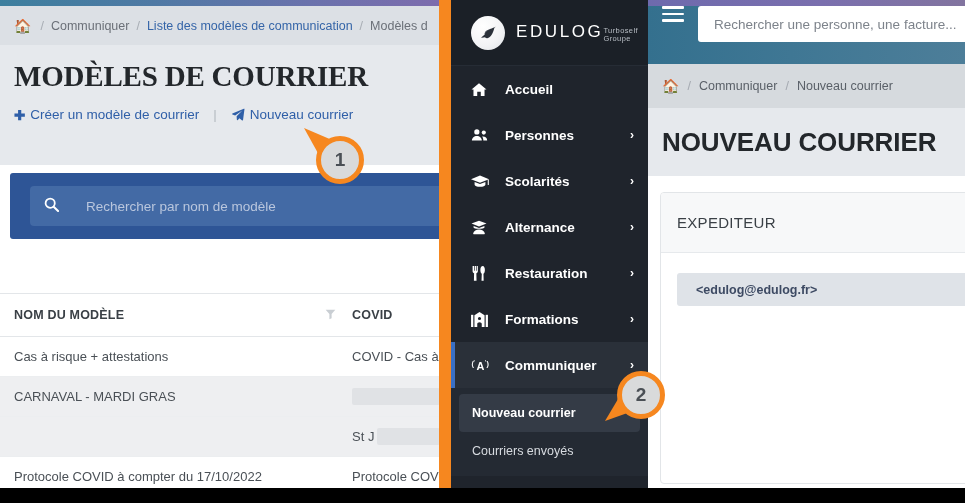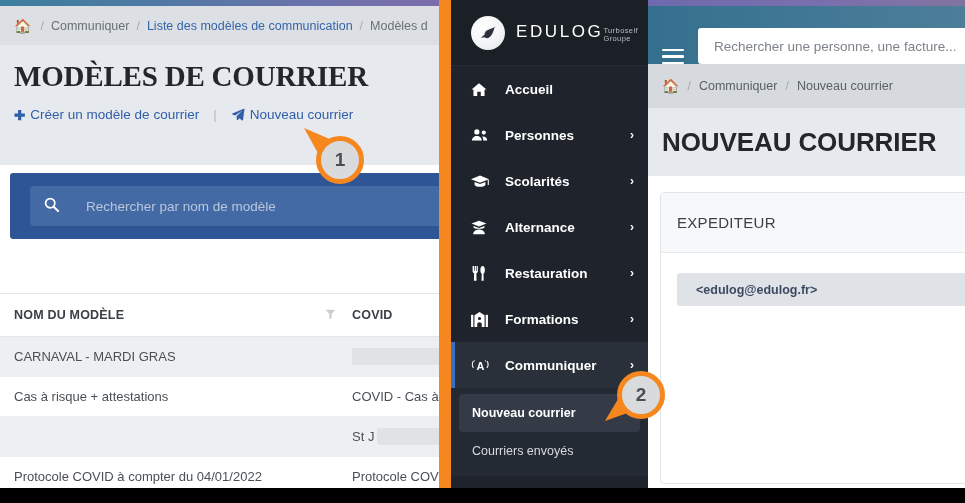--- a/index.html
+++ b/index.html
@@ -124,21 +124,21 @@
     position:absolute; left:648px; top:0; width:317px; height:488px;
     background:#ffffff; overflow:hidden;
   }
   .rw-topstrip {
     position:absolute; left:0; top:0; width:317px; height:6px;
     background: linear-gradient(to right, #6e6aad 0%, #7a6fae 55%, #82749f 100%);
   }
   .rw-header {
     position:absolute; left:0; top:6px; width:317px; height:58px;
     background: linear-gradient(to right, #34708e 0%, #3f7794 45%, #4d7e99 100%);
-    display:flex; align-items:flex-end; padding-left:14px; gap:14px;
+    display:flex; align-items:flex-start; padding-left:14px; gap:14px;
   }
   .burger { width:22px; display:flex; flex-direction:column; gap:4px; }
   .burger span { display:block; height:2.5px; background:#ffffff; border-radius:1px; }
   .rw-search {
     height:36px; background:#ffffff; border-radius:3px; flex:1;
     display:flex; align-items:center; padding-left:16px; margin-right:-14px;
   }
   .rw-search-ph { color:#7d838b; font-size:13.5px; white-space:nowrap; }
 
   .rw-breadcrumb {
@@ -243,48 +243,48 @@
         <span class="th th-name">NOM DU MODÈLE</span>
         <span class="th-filter">
           <svg width="11" height="11" viewBox="0 0 16 16" aria-hidden="true">
               <path fill="#c9ced3" d="M1 1h14l-5.4 6.4v6.1L6.4 15V7.4z"></path>
             </svg>
         </span>
         <span class="th th-obj">COVID</span>
       </div>
       <div class="lw-rows">
 
+        <div class="lw-row">
+          <span class="cell-name">
+            <span>Cas à risque + attestations</span>
+          </span>
+          <span class="cell-obj">
+            <span>COVID - Cas à</span>
+          </span>
+        </div>
+
         <div class="lw-row alt">
           <span class="cell-name">
             <span>CARNAVAL - MARDI GRAS</span>
           </span>
           <span class="cell-obj">
             <span class="redact" style="width:88px"></span>
-          </span>
-        </div>
-
-        <div class="lw-row">
-          <span class="cell-name">
-            <span>Cas à risque + attestations</span>
-          </span>
-          <span class="cell-obj">
-            <span>COVID - Cas à</span>
           </span>
         </div>
 
         <div class="lw-row alt">
           <span class="cell-obj">
             <span>St J</span>
             <span class="redact" style="width:64px;margin-left:3px"></span>
           </span>
         </div>
 
         <div class="lw-row">
           <span class="cell-name">
-            <span>Protocole COVID à compter du 04/01/2022</span>
+            <span>Protocole COVID à compter du 17/10/2022</span>
           </span>
           <span class="cell-obj">
             <span>Protocole COV</span>
           </span>
         </div>
 
       </div>
     </div>
   </div>
 

